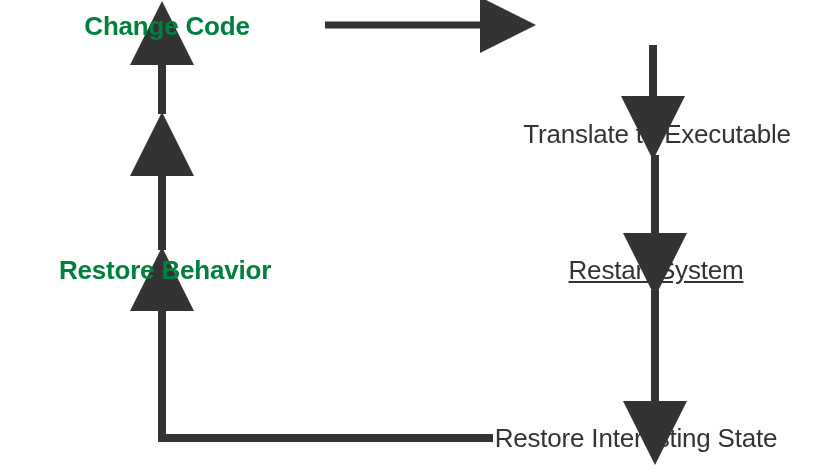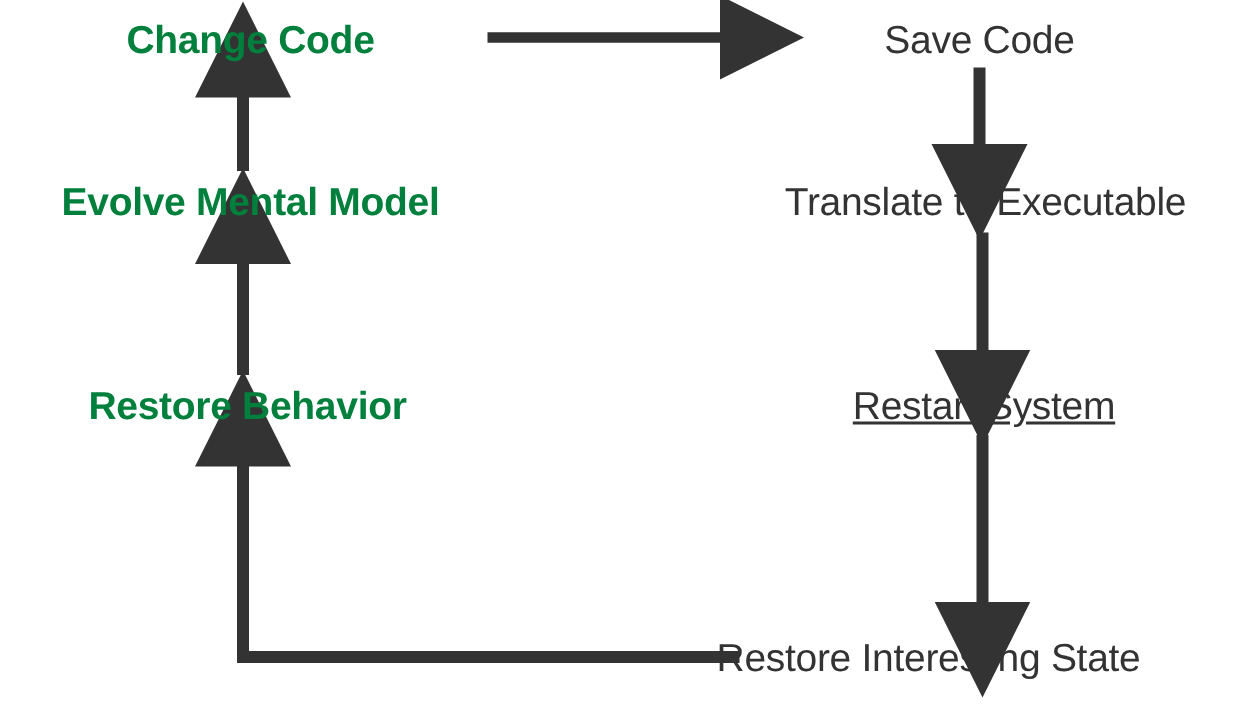--- a/index.html
+++ b/index.html
@@ -72,25 +72,23 @@
 
     <path d="M 493 438 L 162 438 L 162 303" fill="none" stroke="#333333" stroke-width="8" stroke-linejoin="miter" marker-end="url(#ah-up)"></path>
 
     <line x1="162" y1="250" x2="162" y2="168" stroke="#333333" stroke-width="8" marker-end="url(#ah-up)"></line>
 
     <line x1="162" y1="114" x2="162" y2="57" stroke="#333333" stroke-width="8" marker-end="url(#ah-up)"></line>
   </svg>
 
   <div class="node node-green ctr" style="left:167px; top:13px;">Change Code</div>
 
-  <div class="node node-dark ctr" style="left:653px; top:13px;">Save Code</div>
 
   <div class="node node-dark ctr" style="left:657px; top:121px;">Translate to Executable</div>
 
   <div class="node node-dark ctr" style="left:656px; top:257px;text-decoration:underline;">Restart System</div>
 
-  <div class="node node-dark ctr" style="left:619px; top:425px;text-align:center;">Restore Interesting State</div>
+  <div class="node node-dark ctr" style="left:636px; top:425px;text-align:center;">Restore Interesting State</div>
 
   <div class="node node-green ctr" style="left:165px; top:257px;">Restore Behavior</div>
 
-  <div class="node node-green ctr" style="left:167px; top:121px;">Evolve Mental Model</div>
 
 </div>
 
 </body></html>

